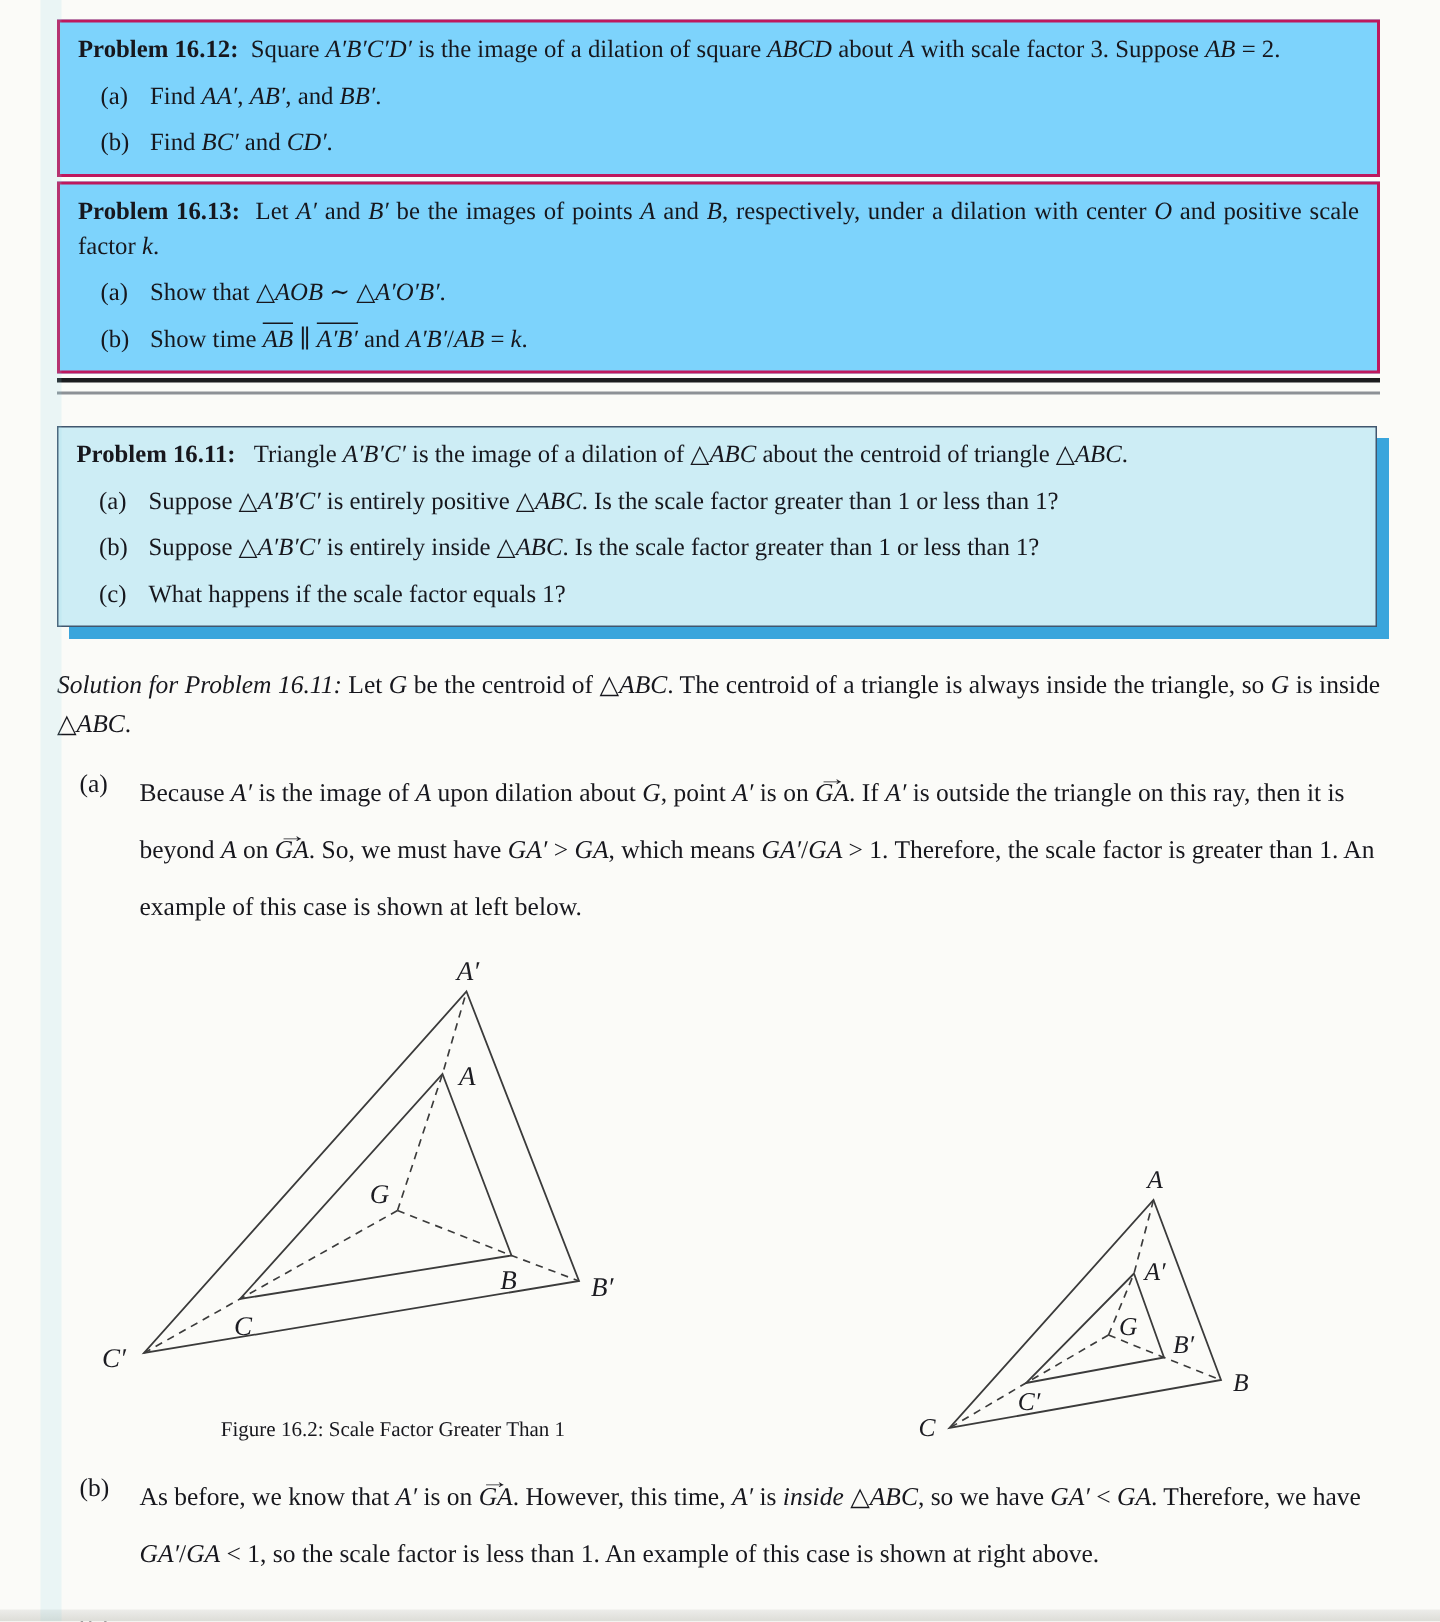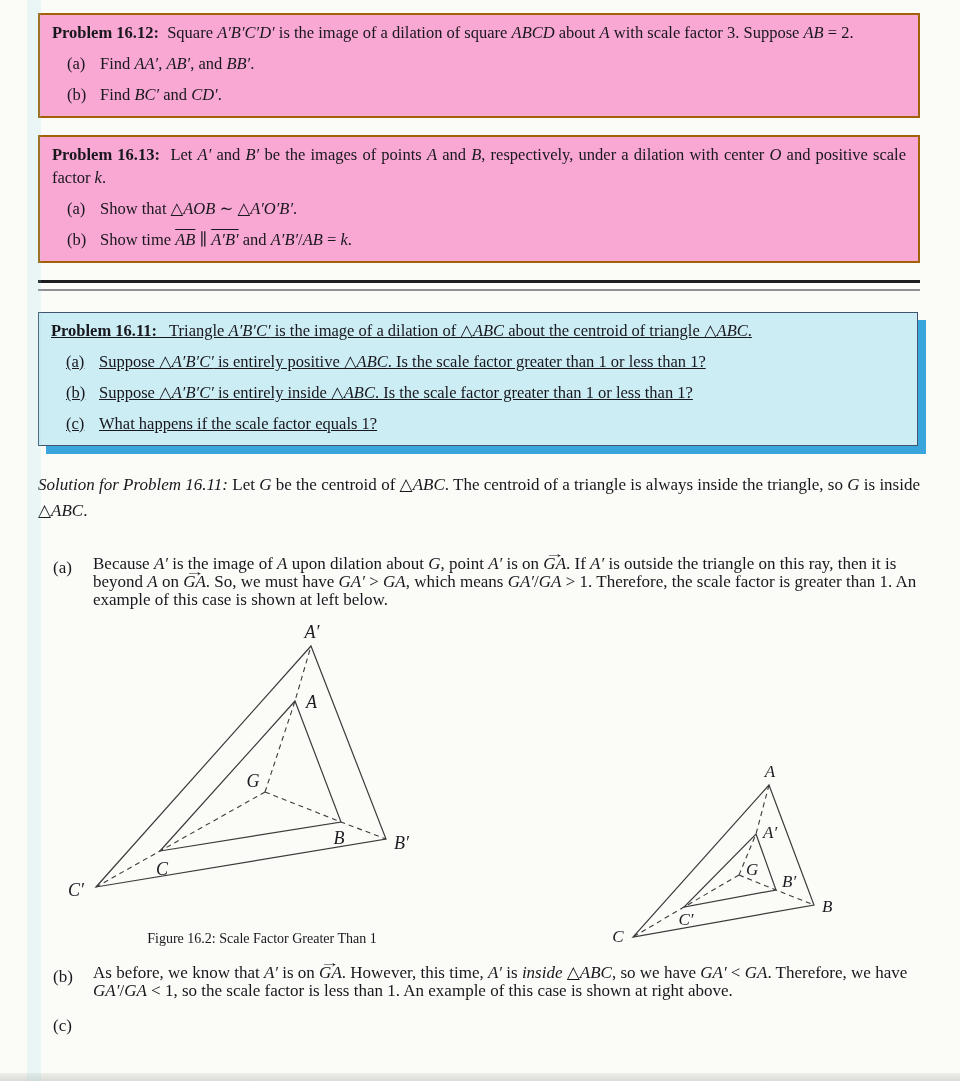--- a/index.html
+++ b/index.html
@@ -9,40 +9,40 @@
     font-family:"Liberation Serif","DejaVu Serif",serif;
     font-size:17px;
   }
   .page{padding:13px 40px 0 38px;position:relative;}
   .scan-tint{position:absolute;left:27px;top:0;width:14px;height:1081px;
     background:rgba(140,212,228,0.15);pointer-events:none;z-index:5;}
   .bottom-strip{position:absolute;left:0;right:0;bottom:0;height:8px;
     background:linear-gradient(#ededea,#dcdcd7);}
 
   
-  .pbox{background:#f9a8d4;border:2px solid #a16207;
-    padding:6px 12px 10px 12px;margin-bottom:17px;
+  .pbox{background:#7dd3fc;border:2px solid #be185d;
+    padding:6px 12px 10px 12px;margin-bottom:3px;
     font-size:16.5px;line-height:23px;}
   .pbox .ptitle{margin:0;text-align:justify;}
   .cyanbox{background:#cdedf5;border:1.5px solid #41566e;
-    box-shadow:8px 8px 0 #3aa5dc;margin:21px 2px 26px 0;text-decoration:underline;}
+    box-shadow:8px 8px 0 #3aa5dc;margin:21px 2px 26px 0;}
 
   .item{display:flex;margin-top:8px;}
   .pbox .item .lbl{flex:0 0 48px;padding-left:15px;box-sizing:border-box;}
   .item .txt{flex:1;text-align:justify;padding-right:2px;}
 
   
   .drule{height:6px;border-top:3px solid #1c1d1f;border-bottom:2px solid #8d9196;
     margin:0 0 0 0;}
 
   
-  .para{margin:0 0 31px 0;text-align:justify;line-height:26px;}
+  .para{margin:0 0 14px 0;text-align:justify;line-height:26px;}
   .sol-item{display:flex;margin:13px 0;}
   .sol-item .lbl{flex:0 0 55px;padding-left:15px;box-sizing:border-box;line-height:26px;}
-  .sol-item .txt{line-height:18px;}
+  .sol-item .txt{line-height:38px;}
 
   
   .sb{font-weight:700;}
   .si{font-style:italic;}
   .so{font-style:italic;text-decoration:overline;}
   .sr{font-style:italic;position:relative;display:inline-block;}
   .sr::after{content:"\2192";position:absolute;left:6%;top:-0.80em;
     font-style:normal;font-size:0.75em;transform:scaleX(1.55);
     transform-origin:left center;}
 

